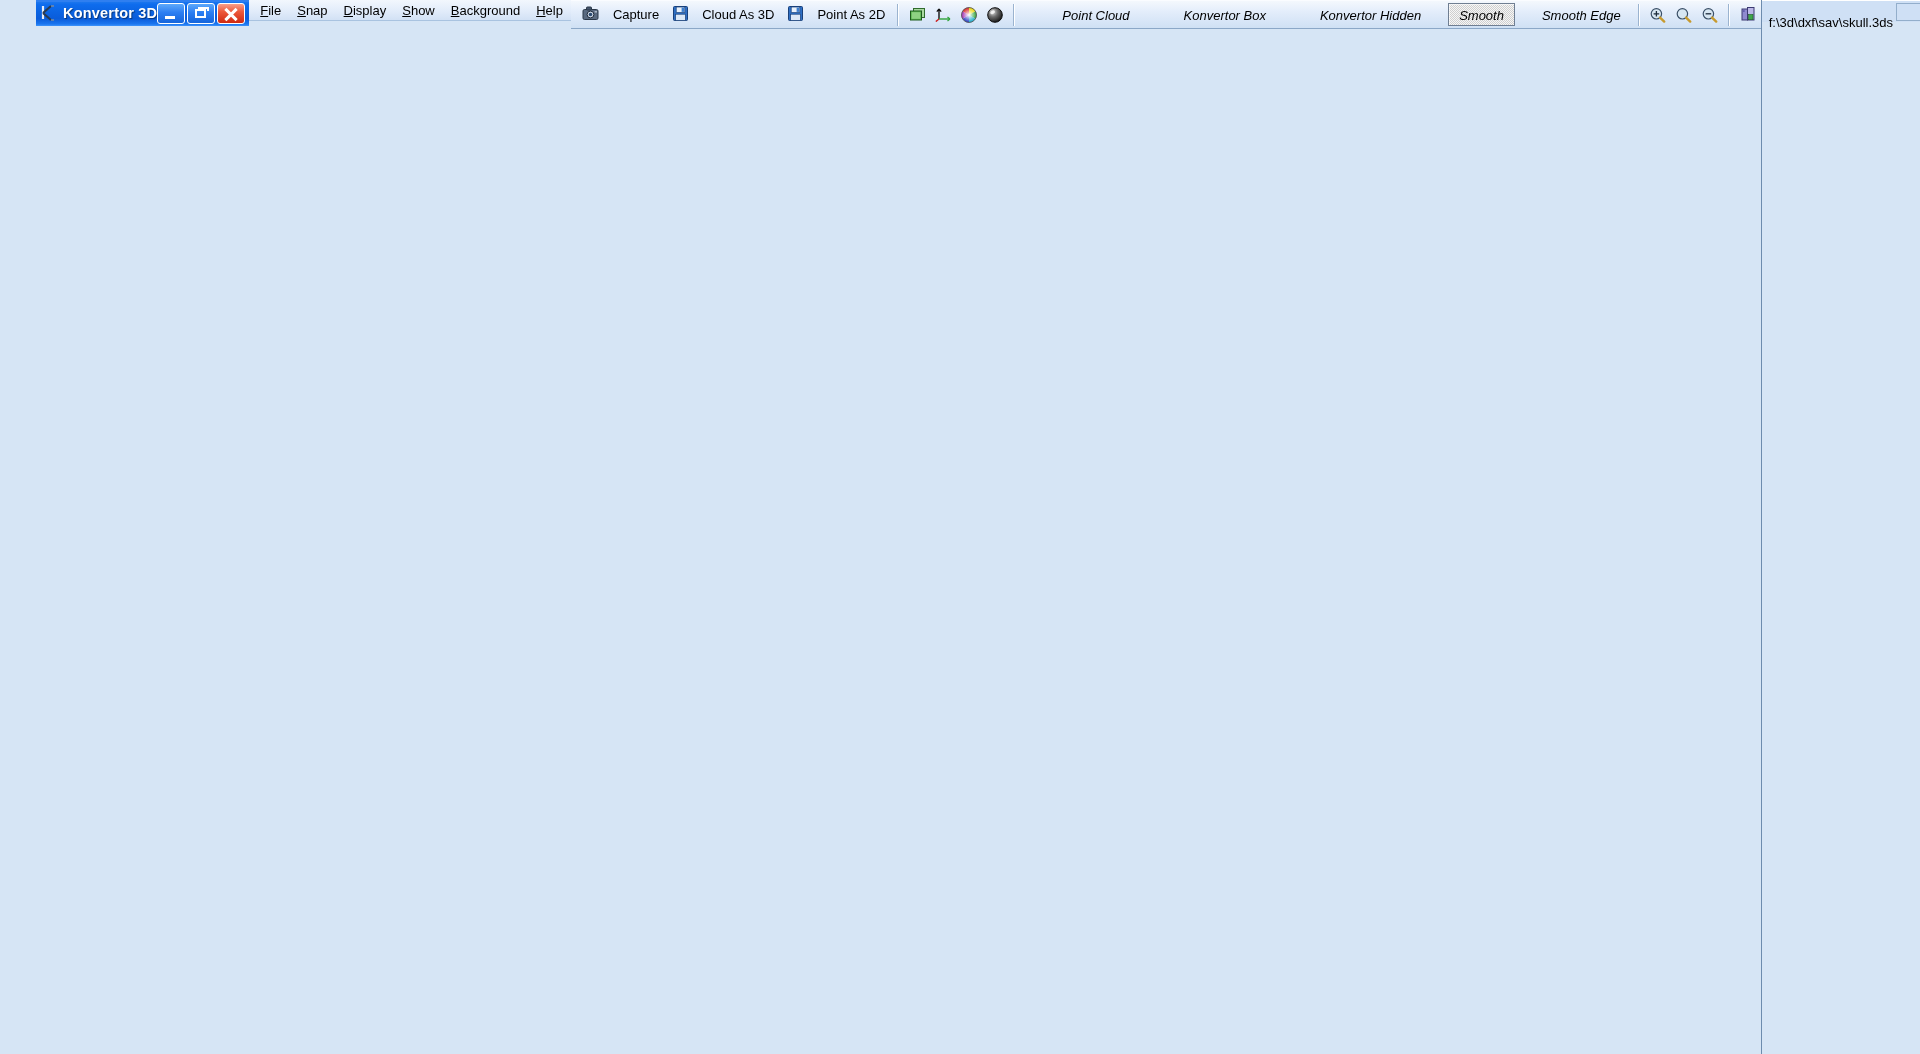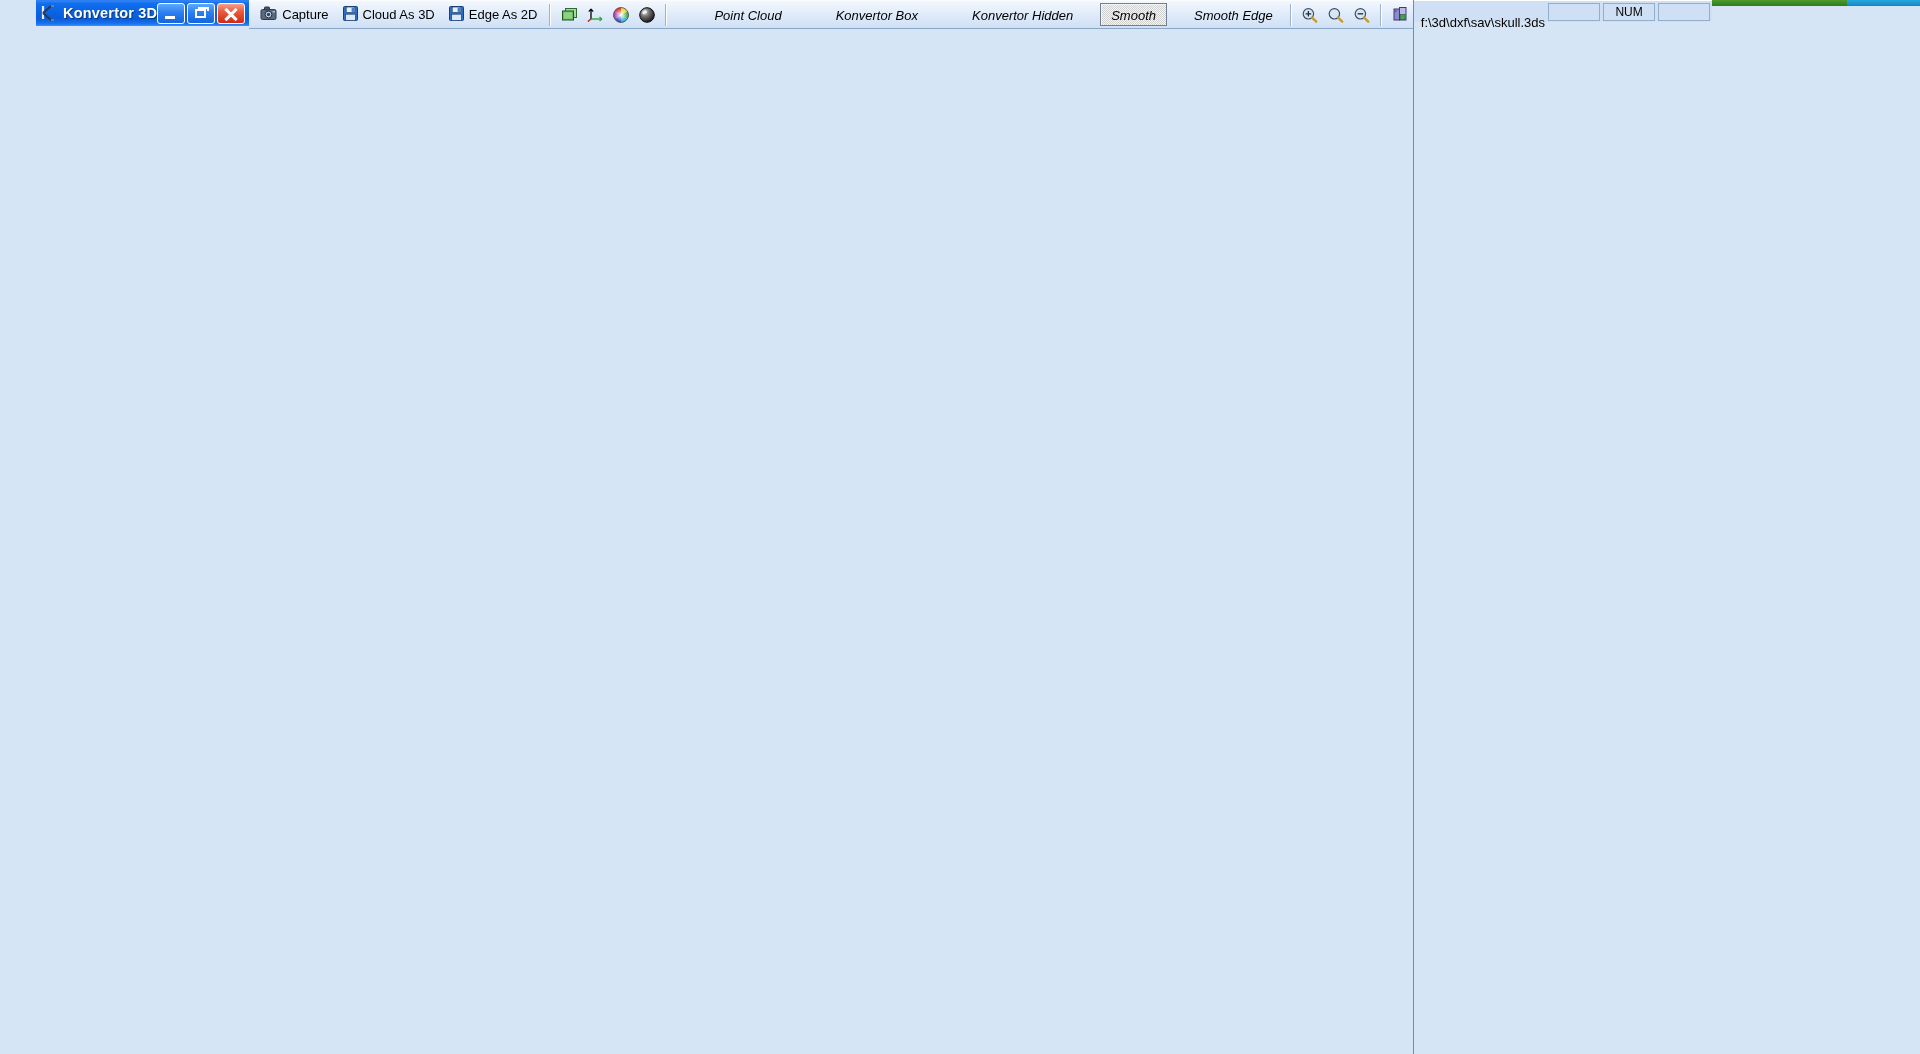--- a/index.html
+++ b/index.html
@@ -143,21 +143,21 @@
     display: flex;
     align-items: center;
     border-top: 1px solid #fafcff;
     border-bottom: 1px solid #8ba7c7;
     padding-left: 4px;
     box-sizing: border-box;
   }
   .tb-btn {
     display: flex;
     align-items: center;
-    gap: 5px;
+    gap: 14px;
     height: 24px;
     padding: 0 6px;
     font-size: 13px;
     color: #000;
     cursor: default;
     border: 1px solid transparent;
     box-sizing: border-box;
     white-space: nowrap;
   }
   .tb-icon-btn {
@@ -281,20 +281,28 @@
     <span class="win-buttons">
       <span class="win-btn min"></span>
       <span class="win-btn max"></span>
       <span class="win-btn close">
         <span class="x1"></span>
           <span class="x2"></span>
       </span>
     </span>
   </div>
 
+  <div class="menubar">
+    <span class="menu-item"><u>F</u>ile</span>
+    <span class="menu-item"><u>S</u>nap</span>
+    <span class="menu-item"><u>D</u>isplay</span>
+    <span class="menu-item"><u>S</u>how</span>
+    <span class="menu-item"><u>B</u>ackground</span>
+    <span class="menu-item"><u>H</u>elp</span>
+  </div>
 
   <div class="toolbar">
 
     <div class="tb-btn">
       <span>
         <svg width="17" height="15" viewBox="0 0 17 15">
           <rect x="1" y="3.5" width="15" height="10" rx="1.5" fill="#5a6a80" stroke="#2b3848"></rect>
           <rect x="4.5" y="1" width="5" height="3" rx="0.8" fill="#44536a" stroke="#2b3848"></rect>
           <circle cx="8.5" cy="8.5" r="3.4" fill="#cfd9e6" stroke="#1e2a3a"></circle>
           <circle cx="8.5" cy="8.5" r="1.8" fill="#2b4a70"></circle>
@@ -318,21 +326,21 @@
 
     <div class="tb-btn">
       <span>
         <svg width="15" height="15" viewBox="0 0 15 15">
           <rect x="0.5" y="0.5" width="14" height="14" rx="1" fill="#2f6fc4" stroke="#19407a"></rect>
           <rect x="3.2" y="1" width="8.6" height="5.6" fill="#e9f1fb" stroke="#19407a" stroke-width="0.7"></rect>
           <rect x="8.6" y="1.6" width="2.4" height="4.3" fill="#3d7fd0"></rect>
           <rect x="2.6" y="8.2" width="9.8" height="6.3" fill="#dce8f7" stroke="#19407a" stroke-width="0.7"></rect>
         </svg>
       </span>
-      <span>Edge As 2D</span>
+      <span>Point As 2D</span>
     </div>
 
     <span class="tb-sep"></span>
 
     <div class="tb-icon-btn">
       <svg width="17" height="15" viewBox="0 0 17 15">
         <rect x="4.5" y="1.5" width="11" height="9" fill="#a9d9a0" stroke="#2f6b2c"></rect>
         <rect x="1.5" y="4" width="11" height="9" fill="#5fb855" stroke="#1d5a1c"></rect>
         <rect x="2.8" y="5.2" width="8.4" height="6.6" fill="#8ed183"></rect>
       </svg>

